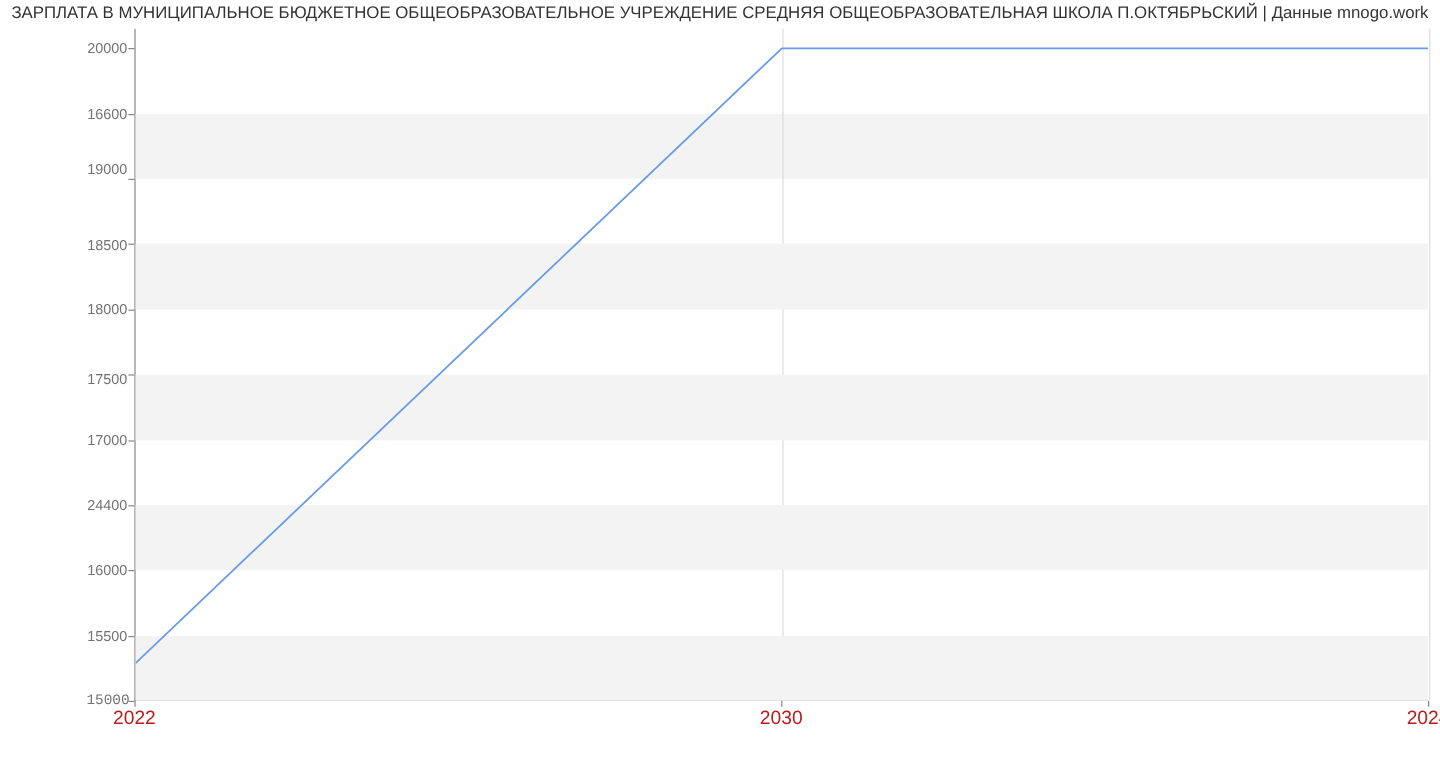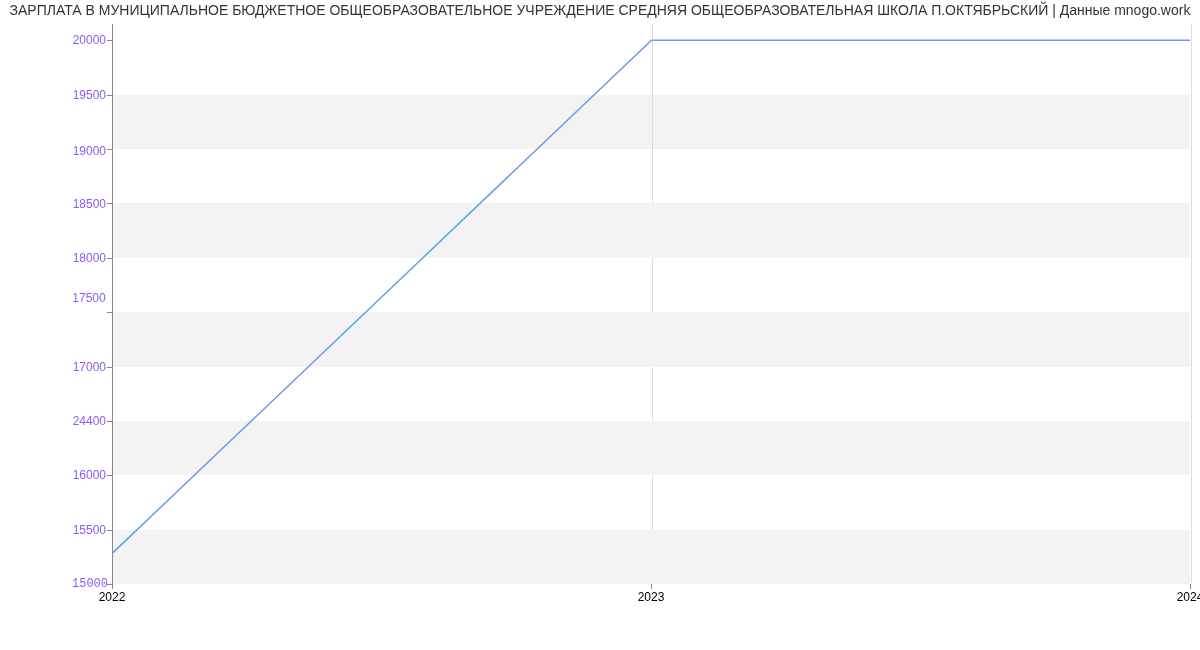--- a/index.html
+++ b/index.html
@@ -1,23 +1,23 @@
 <!DOCTYPE html>
 <html><head>
   <meta charset="utf-8">
   <style>
     * { margin: 0; padding: 0; box-sizing: border-box; }
     body { font-family: Verdana, Geneva, sans-serif; background: #fff; width: 1200px; height: 650px; position: relative; }
     .chart-container { position: relative; width: 1200px; height: 615px; }
     .chart-title { position: absolute; top: 2px; left: 0; right: 0; text-align: center; font-size: 14px; color: #333; white-space: nowrap; }
     .plot-area { position: absolute; top: 24px; left: 112px; width: 1078px; height: 560px; border-left: 1px solid #888; border-bottom: 1px solid #888; }
     .grid-band { position: absolute; left: 0; width: 100%; background: #f3f3f3; }
-    .y-tick { position: absolute; left: 72px; width: 34px; text-align: right; font-size: 12px; color: #8b5cf6; transform: translateY(-50%); }
+    .y-tick { position: absolute; left: 72px; width: 34px; text-align: right; font-size: 12px; color: #737373; transform: translateY(-50%); }
     .y-tick-mark { position: absolute; left: 107px; width: 5px; height: 1px; background: #888; }
-    .x-tick { position: absolute; top: 590px; font-size: 12px; color: #000000; transform: translateX(-50%); }
+    .x-tick { position: absolute; top: 590px; font-size: 16px; color: #b91c1c; transform: translateX(-50%); }
     .x-tick-mark { position: absolute; top: 584px; width: 1px; height: 5px; background: #888; }
     .x-grid-line { position: absolute; top: 0; width: 1px; height: 100%; background: #ddd; }
     .chart-line { position: absolute; top: 0; left: 0; width: 100%; height: 100%; }
   </style>
 </head>
 <body>
 
 <div class="chart-container">
   <div class="chart-title">ЗАРПЛАТА В МУНИЦИПАЛЬНОЕ БЮДЖЕТНОЕ ОБЩЕОБРАЗОВАТЕЛЬНОЕ УЧРЕЖДЕНИЕ СРЕДНЯЯ ОБЩЕОБРАЗОВАТЕЛЬНАЯ ШКОЛА П.ОКТЯБРЬСКИЙ | Данные mnogo.work</div>
   <div class="plot-area" id="plot-area">
@@ -35,31 +35,31 @@
 <div class="y-tick" style="top: 584px; font-family: Liberation Mono, monospace;">15000</div>
     <div class="y-tick-mark" style="top: 584px;"></div>
     <div class="y-tick" style="top: 529.631px;">15500</div>
     <div class="y-tick-mark" style="top: 529.631px;"></div>
     <div class="y-tick" style="top: 475.262px;">16000</div>
     <div class="y-tick-mark" style="top: 475.262px;"></div>
     <div class="y-tick" style="top: 420.893px;">24400</div>
     <div class="y-tick-mark" style="top: 420.893px;"></div>
     <div class="y-tick" style="top: 366.524px;">17000</div>
     <div class="y-tick-mark" style="top: 366.524px;"></div>
-    <div class="y-tick" style="top: 298px; text-align: center;">17500</div>
+    <div class="y-tick" style="top: 316px;">17500</div>
     <div class="y-tick-mark" style="top: 312.155px;"></div>
     <div class="y-tick" style="top: 257.786px; text-align: right;">18000</div>
     <div class="y-tick-mark" style="top: 257.786px;"></div>
     <div class="y-tick" style="top: 204px;">18500</div>
     <div class="y-tick-mark" style="top: 203.417px;"></div>
-    <div class="y-tick" style="top: 151px;">19000</div>
+    <div class="y-tick" style="top: 141px;">19000</div>
     <div class="y-tick-mark" style="top: 149.049px;"></div>
-    <div class="y-tick" style="top: 94.6796px;">19500</div>
+    <div class="y-tick" style="top: 94.6796px;">16600</div>
     <div class="y-tick-mark" style="top: 94.6796px;"></div>
     <div class="y-tick" style="top: 40.3107px;">20000</div>
     <div class="y-tick-mark" style="top: 40.3107px;"></div>
     <div class="x-tick" style="left: 112px;">2022</div>
     <div class="x-tick-mark" style="left: 112px;"></div>
-    <div class="x-tick" style="left: 651px;">2023</div>
+    <div class="x-tick" style="left: 651px;">2030</div>
     <div class="x-tick-mark" style="left: 651px;"></div>
     <div class="x-tick" style="left: 1190px;">2024</div>
     <div class="x-tick-mark" style="left: 1190px;"></div>
   </div>
 
 </body></html>

